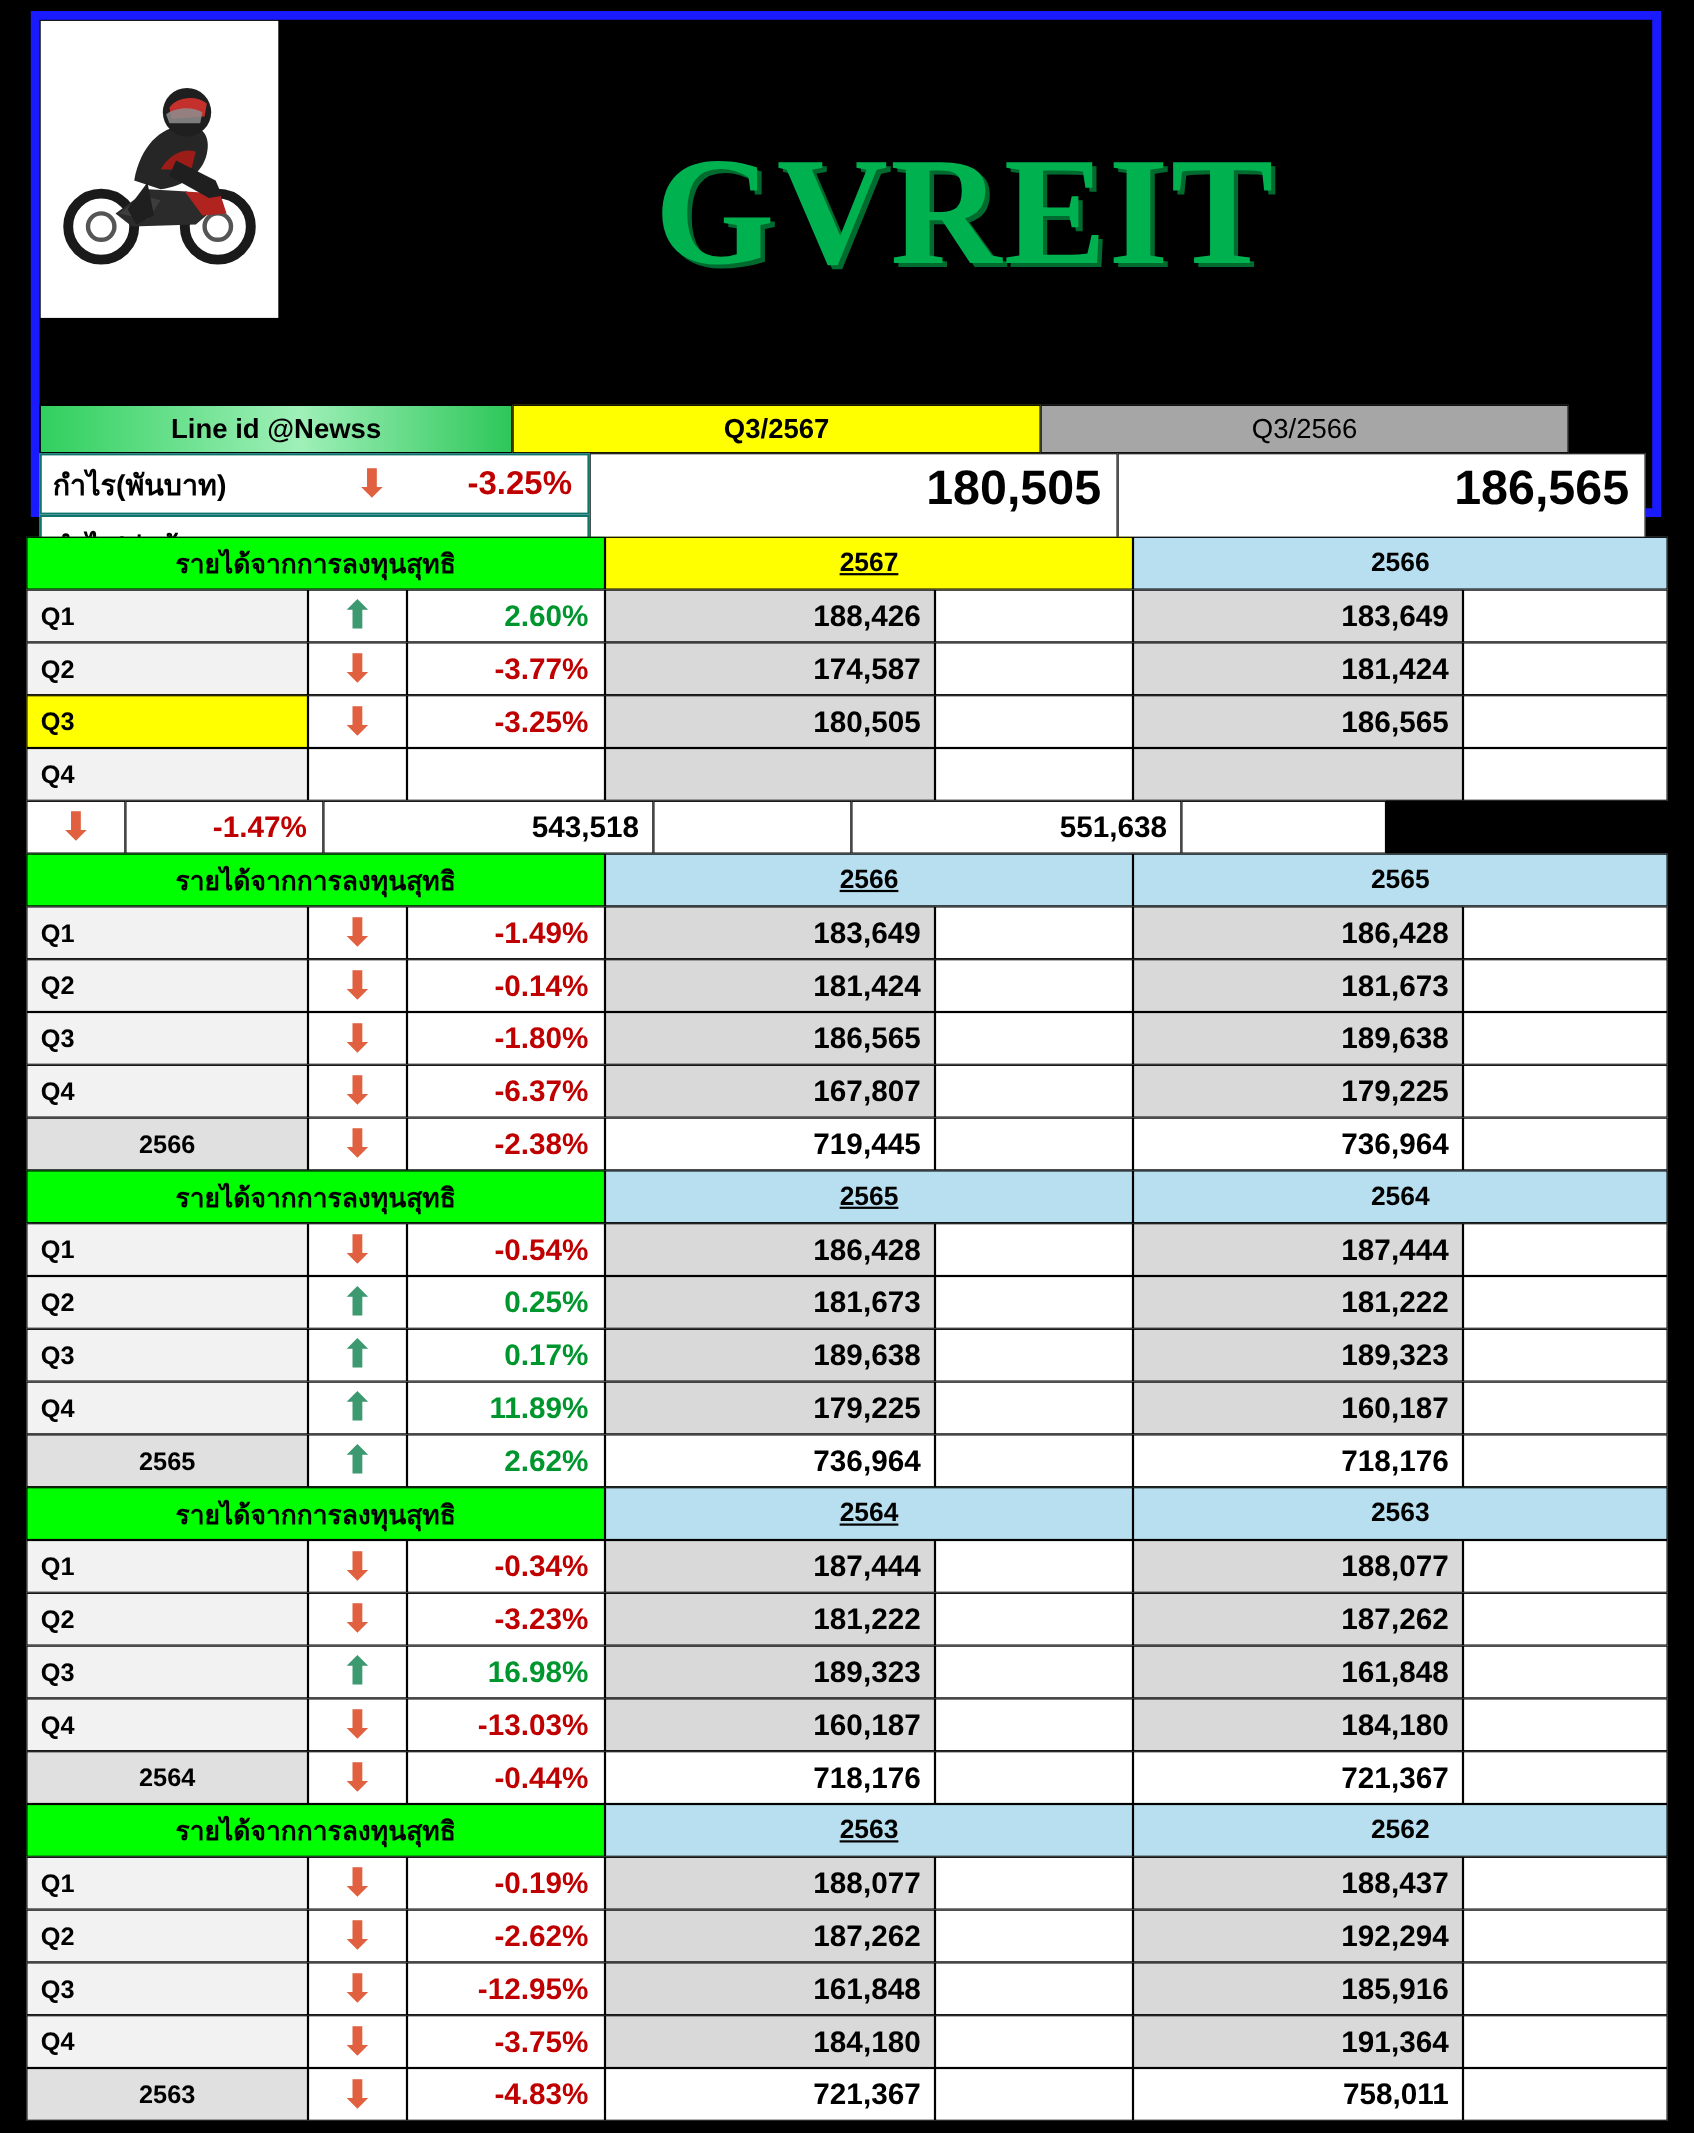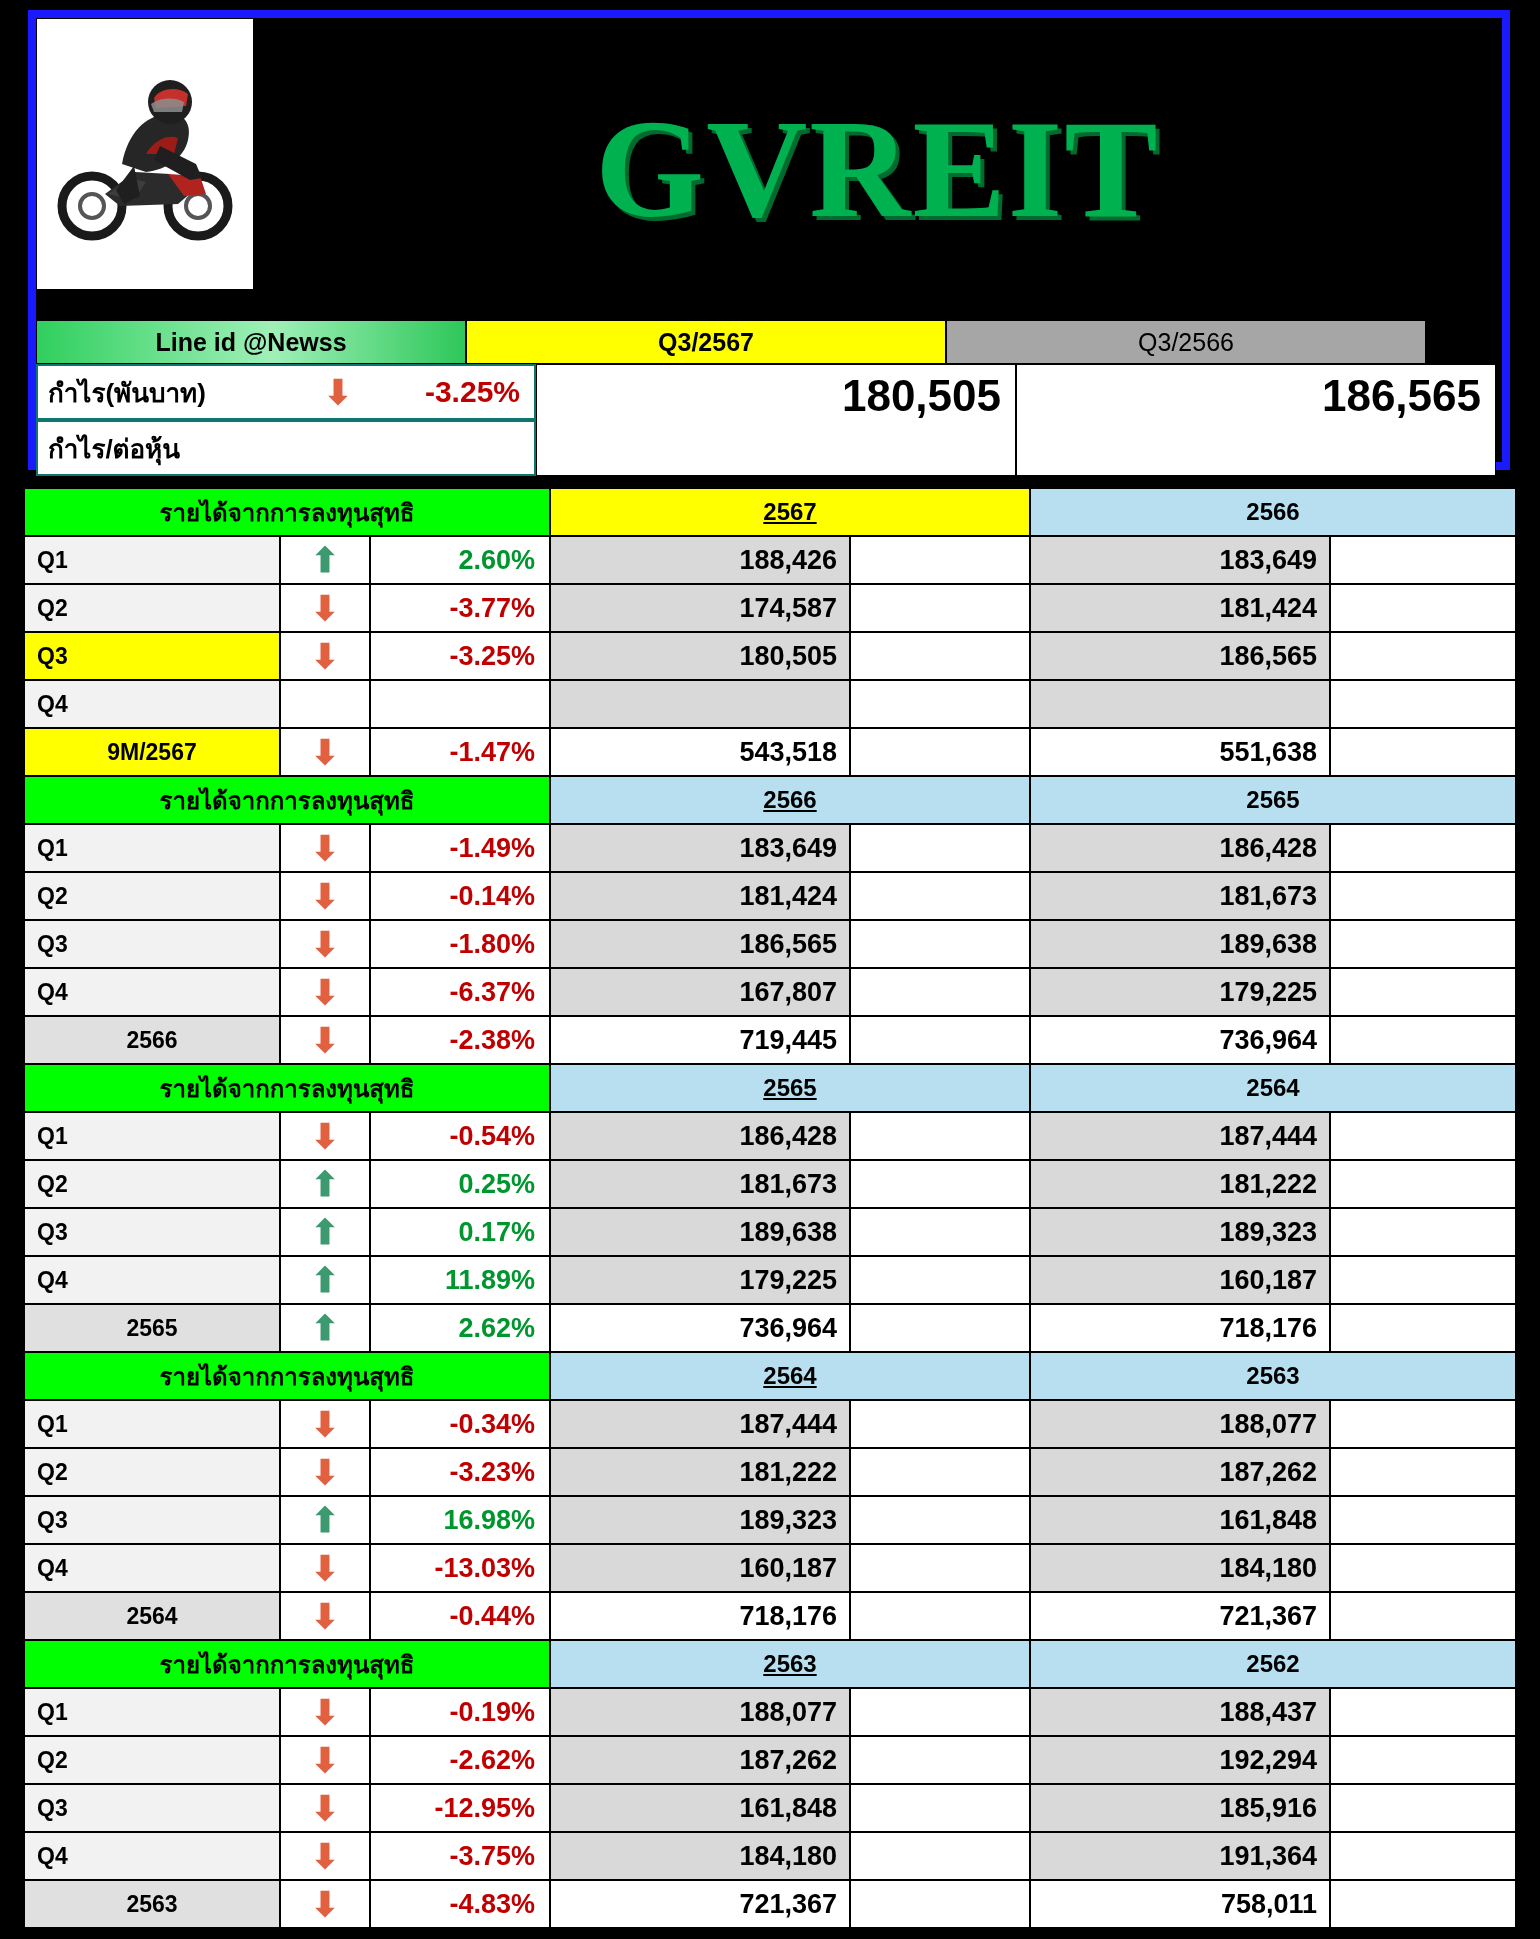--- a/index.html
+++ b/index.html
@@ -4,21 +4,21 @@
 <style>
   html,body{margin:0;padding:0;background:#000;}
   body{width:1540px;height:1939px;font-family:"Liberation Sans", sans-serif;}
   .page{width:1540px;height:1939px;background:#000;position:relative;box-sizing:border-box;}
 
   
   .header{
     position:absolute;left:28px;top:10px;width:1482px;height:460px;
     border:8px solid #1a1aff;background:#000;box-sizing:border-box;
   }
-  .hdr-top{display:flex;height:302px;}
+  .hdr-top{display:flex;height:350px;}
   .logo-box{width:216px;height:270px;background:#fff;margin:1px 0 0 1px;display:flex;align-items:center;justify-content:center;overflow:hidden;}
   .title-wrap{flex:1;display:flex;align-items:center;justify-content:center;}
   .title{
     color:#00b14f;font-family:"Liberation Serif", serif;font-weight:bold;
     font-size:140px;letter-spacing:2px;line-height:1;
     text-shadow:4px 4px 0 #006b2f;
   }
   .hdr-row{display:flex;height:44px;}
   .cellbase{box-sizing:border-box;border:1px solid #000;display:flex;align-items:center;}
   .h-line{width:430px;background:linear-gradient(to right,#30cf5e,#9ff0b8 55%,#2ec75a);
@@ -174,21 +174,20 @@
       <div class="row">
         <div class="c c-label">Q4</div>
         <div class="c c-arrow"></div>
         <div class="c c-pct "></div>
         <div class="c c-v1"></div>
         <div class="c c-s1"></div>
         <div class="c c-v2"></div>
         <div class="c c-s2"></div>
       </div>
       <div class="row">
-        <div class="c c-label yellow">9M/2567</div>
         <div class="c c-arrow">
           <span class="arrow arr-down">⬇</span>
         </div>
         <div class="c c-pct pct-down">-1.47%</div>
         <div class="c c-v1 white">543,518</div>
         <div class="c c-s1"></div>
         <div class="c c-v2 white">551,638</div>
         <div class="c c-s2"></div>
       </div>
       <div class="row">

